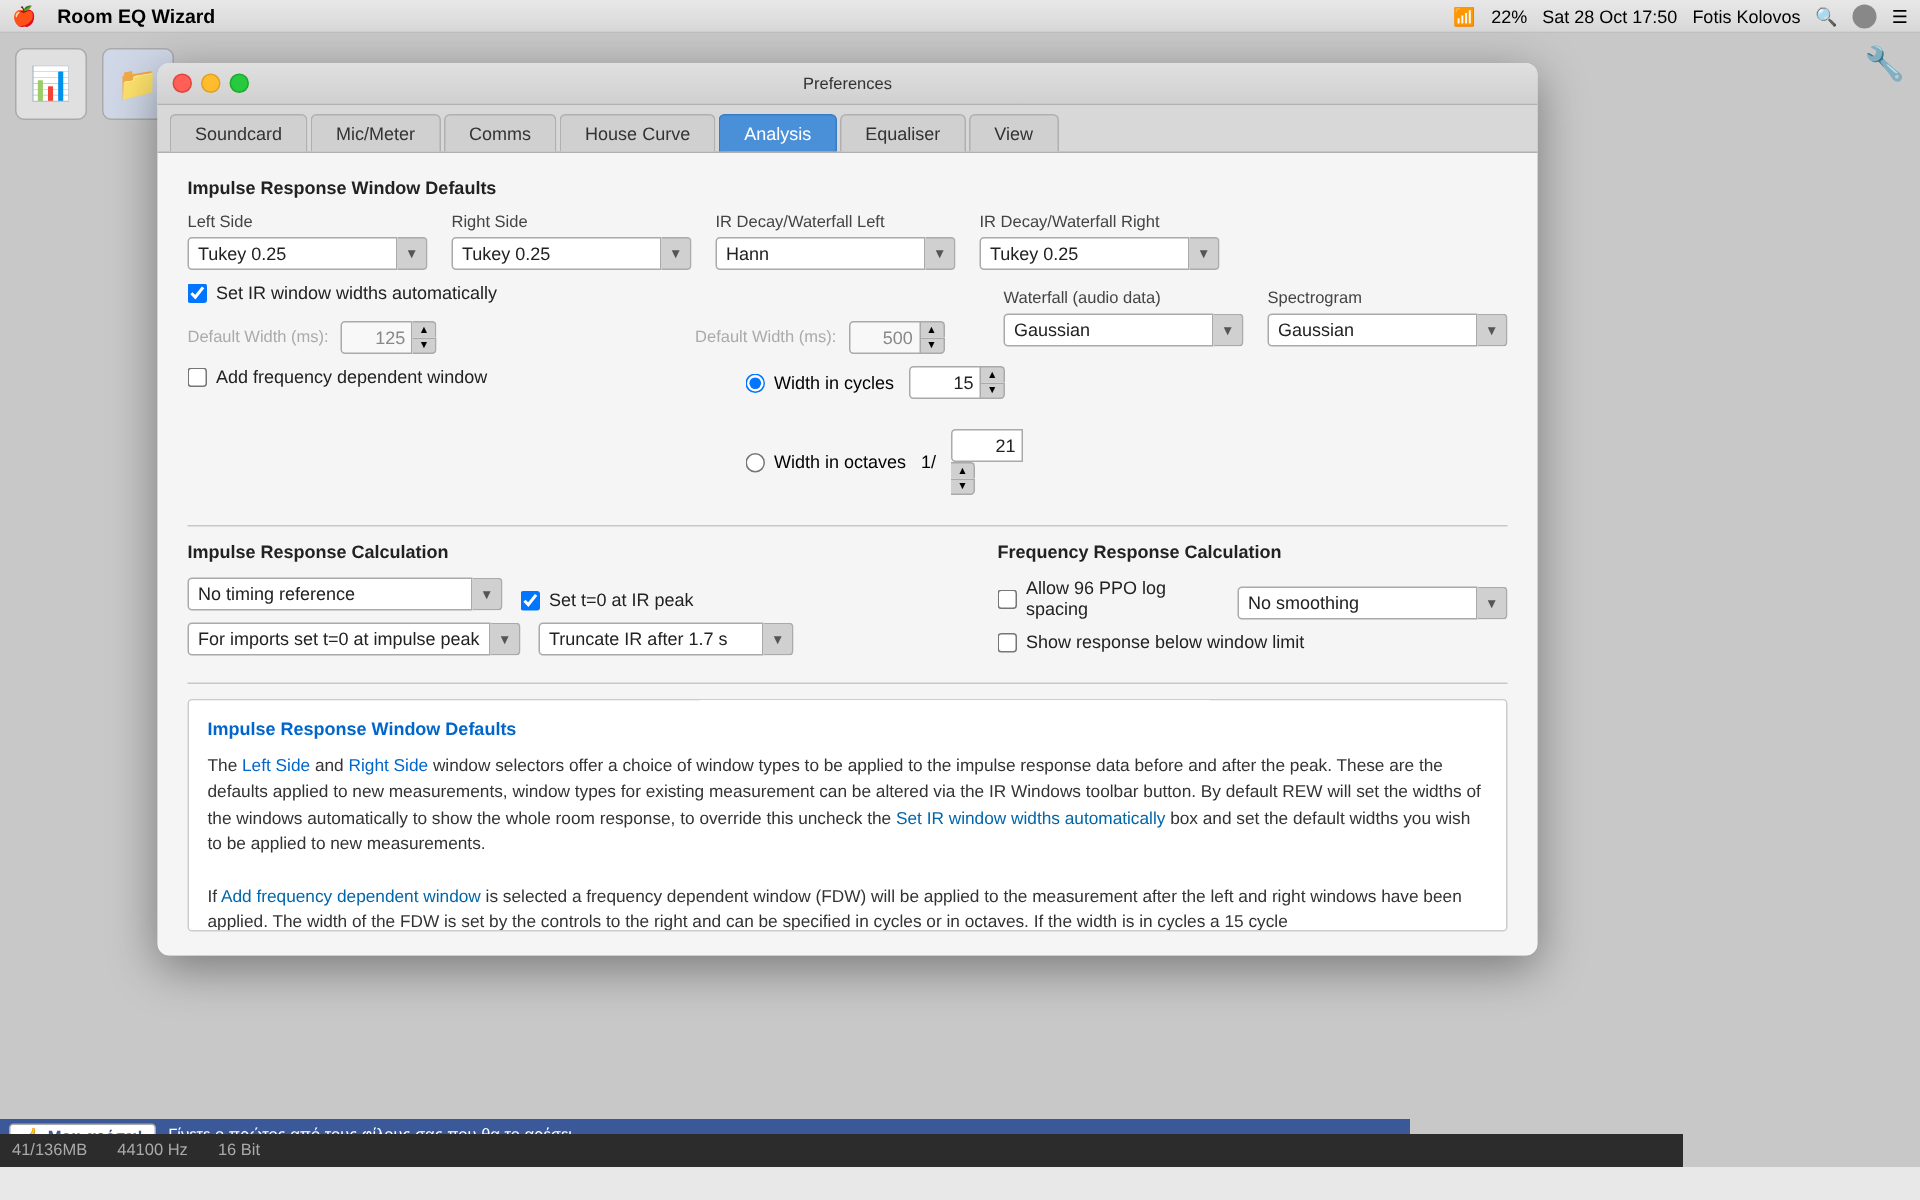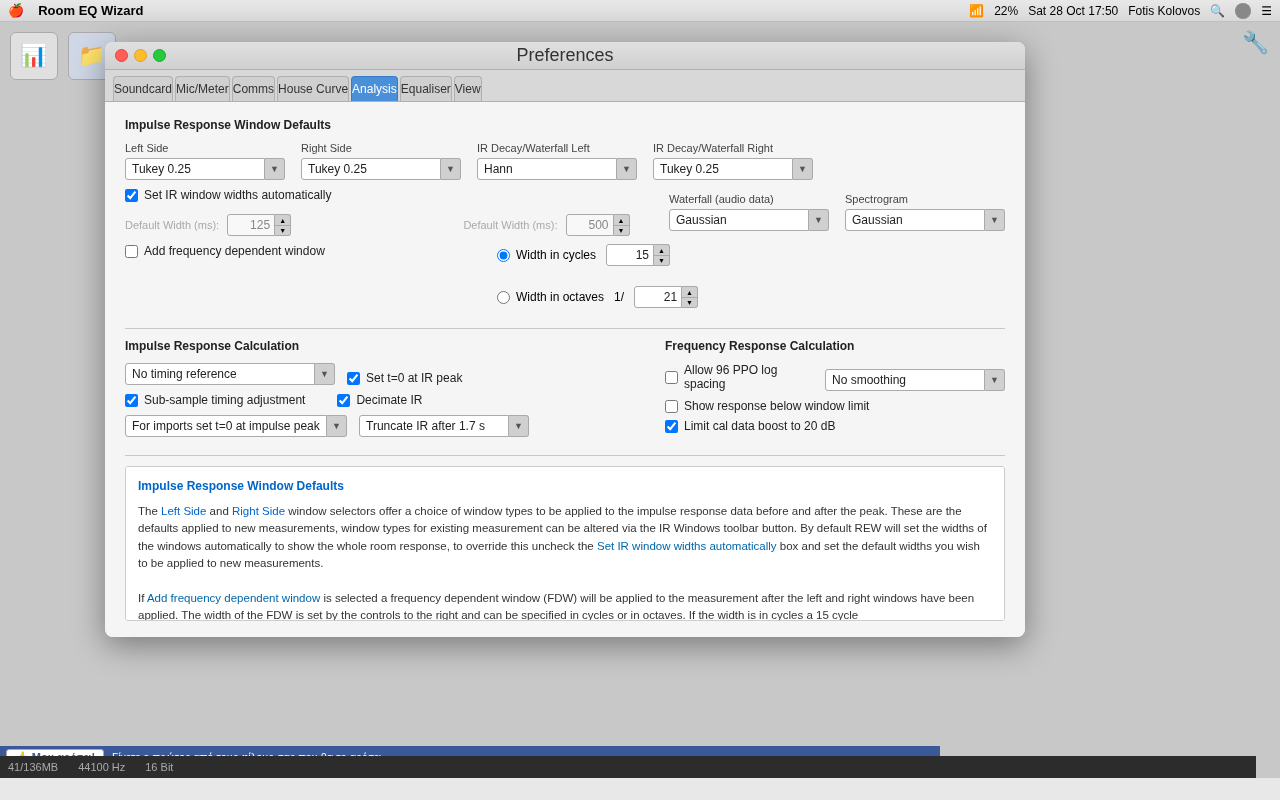--- a/index.html
+++ b/index.html
@@ -113,32 +113,32 @@
     .tb-btn {
       width: 13px;
       height: 13px;
       border-radius: 50%;
       border: 1px solid rgba(0,0,0,0.2);
       cursor: pointer;
     }
     .tb-close { background: #ff5f56; border-color: #e0443e; }
     .tb-min { background: #ffbd2e; border-color: #dea123; }
     .tb-max { background: #27c93f; border-color: #1aab29; }
-    .titlebar-title { font-size: 18px; font-weight: 500; color: #333; }
+    .titlebar-title { font-size: 11px; font-weight: 500; color: #333; }
 
     
     .tabs {
       display: flex;
       background: #d8d8d8;
       border-bottom: 1px solid #b0b0b0;
       padding: 6px 8px 0 8px;
       gap: 2px;
     }
     .tab {
-      padding: 5px 0;
+      padding: 5px 16px;
       font-size: 12px;
       color: #333;
       border: 1px solid #b0b0b0;
       border-bottom: none;
       border-radius: 4px 4px 0 0;
       background: #d0d0d0;
       cursor: pointer;
     }
     .tab.active {
       background: #4a90d9;
@@ -290,21 +290,21 @@
     }
     .help-text { font-size: 11.5px; color: #333; line-height: 1.5; }
     .help-link { color: #0066cc; text-decoration: none; }
     .help-link2 { color: #0066aa; text-decoration: none; }
 
     
     .statusbar {
       position: absolute;
       bottom: 0;
       left: 0;
-      width: 1256px;
+      width: 1122px;
       height: 22px;
       background: #2c2c2c;
       display: flex;
       align-items: center;
       padding: 0 8px;
       gap: 20px;
     }
     .status-item { font-size: 11px; color: #aaa; }
 
     
@@ -507,21 +507,21 @@
                 <div class="stepper-buttons">
                   <div class="stepper-btn">▲</div>
                   <div class="stepper-btn">▼</div>
                 </div>
               </div>
             </div>
             <div class="radio-row">
               <input type="radio" name="width-type" style="">
               <span>Width in octaves</span>
               <span style="margin-left:4px;">1/</span>
-              <div class="stepper-wrap" style="margin-left:4px;">
+              <div class="stepper-wrap" style="margin-left:4px;flex-direction:column;">
                 <input class="stepper-input enabled" value="21" style="">
                 <div class="stepper-buttons">
                   <div class="stepper-btn">▲</div>
                   <div class="stepper-btn">▼</div>
                 </div>
               </div>
             </div>
           </div>
         </div>
       </div>
@@ -539,30 +539,20 @@
                 <option>No timing reference</option>
               </select>
               <div class="dropdown-arrow">▼</div>
             </div>
             <div class="checkbox-row" style="margin-bottom:0">
               <input type="checkbox" checked="" style="">
               <span class="checkbox-label">Set t=0 at IR peak</span>
             </div>
           </div>
 
-          <div class="calc-row">
-            <div class="checkbox-row" style="margin-bottom:0">
-              <input type="checkbox" checked="" style="">
-              <span class="checkbox-label">Sub-sample timing adjustment</span>
-            </div>
-            <div class="checkbox-row" style="margin-bottom:0;margin-left:20px;">
-              <input type="checkbox" checked="" style="">
-              <span class="checkbox-label">Decimate IR</span>
-            </div>
-          </div>
 
           <div class="calc-row">
             <div class="dropdown-wrap">
               <select class="dropdown" style="min-width:200px;">
                 <option>For imports set t=0 at impulse peak</option>
               </select>
               <div class="dropdown-arrow">▼</div>
             </div>
             <div class="dropdown-wrap">
               <select class="dropdown" style="min-width:150px;">
@@ -587,24 +577,20 @@
               </select>
               <div class="dropdown-arrow">▼</div>
             </div>
           </div>
 
           <div class="checkbox-row">
             <input type="checkbox" style="">
             <span class="checkbox-label">Show response below window limit</span>
           </div>
 
-          <div class="checkbox-row">
-            <input type="checkbox" checked="" style="">
-            <span class="checkbox-label">Limit cal data boost to 20 dB</span>
-          </div>
         </div>
       </div>
 
       <hr class="divider">
 
       <div class="help-section">
         <div class="help-box">
           <div class="help-title">Impulse Response Window Defaults</div>
           <div class="help-text">
             The <a class="help-link">Left Side</a> and <a class="help-link">Right Side</a> window selectors offer a choice of window types to be applied to the impulse response data before and after the peak. These are the defaults applied to new measurements, window types for existing measurement can be altered via the IR Windows toolbar button. By default REW will set the widths of the windows automatically to show the whole room response, to override this uncheck the <a class="help-link2">Set IR window widths automatically</a> box and set the default widths you wish to be applied to new measurements.

